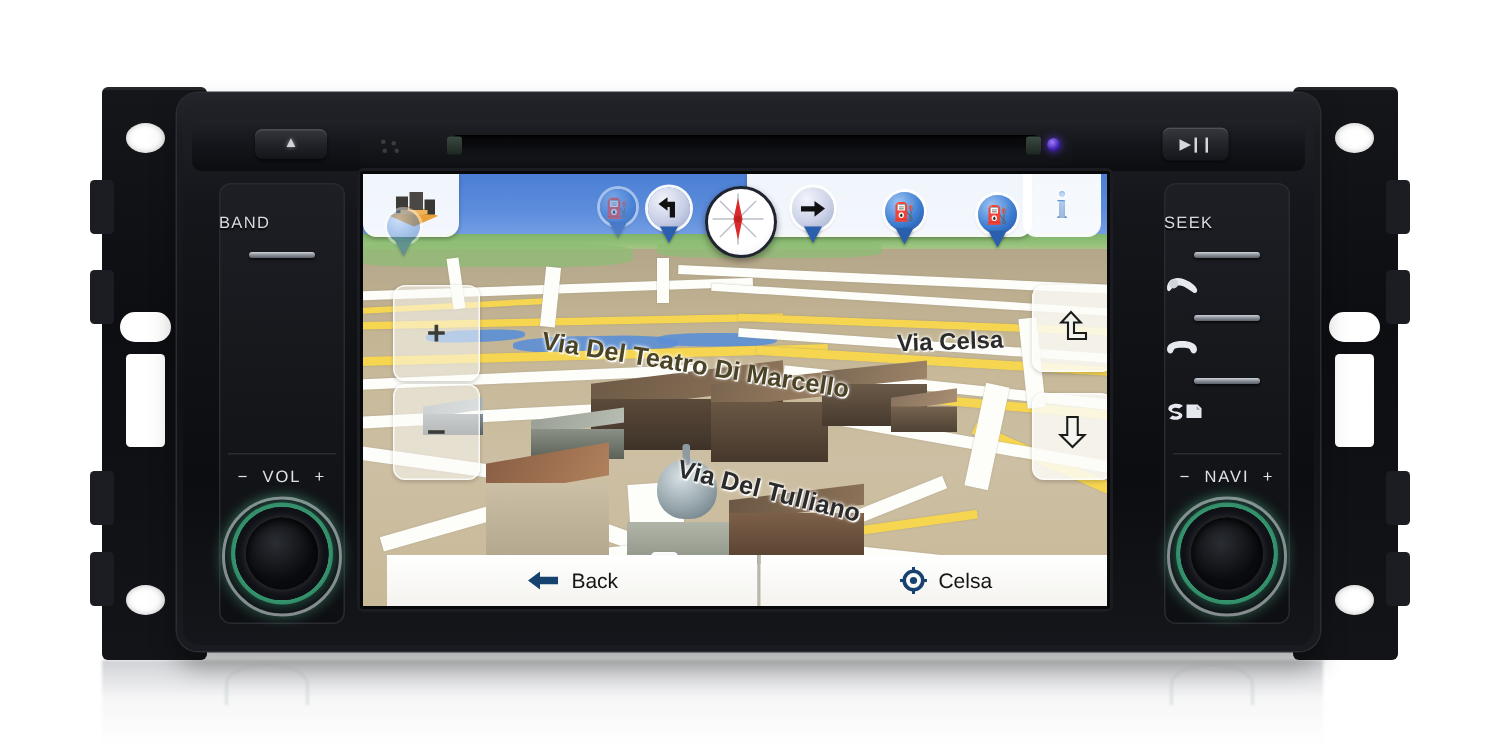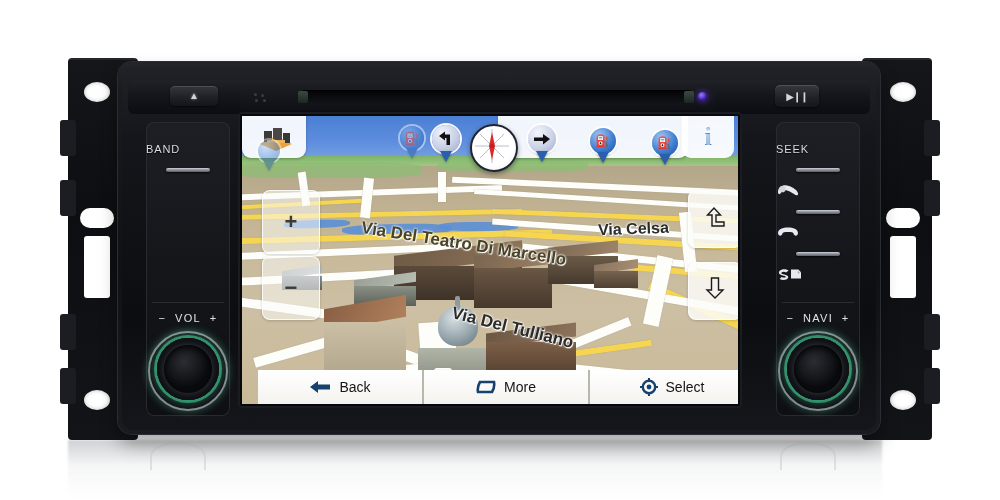--- a/index.html
+++ b/index.html
@@ -597,37 +597,29 @@
         <div class="bbtn">
           <span class="bi">
             <svg width="22" height="14" viewBox="0 0 22 14" aria-hidden="true">
               <path d="M9 1 L9 4.5 L21 4.5 L21 9.5 L9 9.5 L9 13 L1 7 Z" fill="#17416f"></path>
             </svg>
           </span>
           <span class="txt">Back</span>
         </div>
         <div class="bbtn">
           <span class="bi">
-            <svg width="20" height="14" viewBox="0 0 20 14" aria-hidden="true">
-              <path d="M4 2 L18 2 Q19 7 16 12 L2 12 Q1 7 4 2 Z" fill="none" stroke="#17416f" stroke-width="2.6"></path>
-            </svg>
-          </span>
-          <span class="txt">More</span>
-        </div>
-        <div class="bbtn">
-          <span class="bi">
             <svg width="18" height="18" viewBox="0 0 18 18" aria-hidden="true">
               <circle cx="9" cy="9" r="6.2" fill="none" stroke="#17416f" stroke-width="2.4"></circle>
               <circle cx="9" cy="9" r="2.4" fill="#17416f"></circle>
               <rect x="8" y="0" width="2" height="4" fill="#17416f"></rect>
               <rect x="8" y="14" width="2" height="4" fill="#17416f"></rect>
               <rect x="0" y="8" width="4" height="2" fill="#17416f"></rect>
               <rect x="14" y="8" width="4" height="2" fill="#17416f"></rect>
             </svg>
           </span>
-          <span class="txt">Select</span>
+          <span class="txt">Celsa</span>
         </div>
       </div>
 
     </div>
   </div>
 
 </div>
 
 </body></html>

